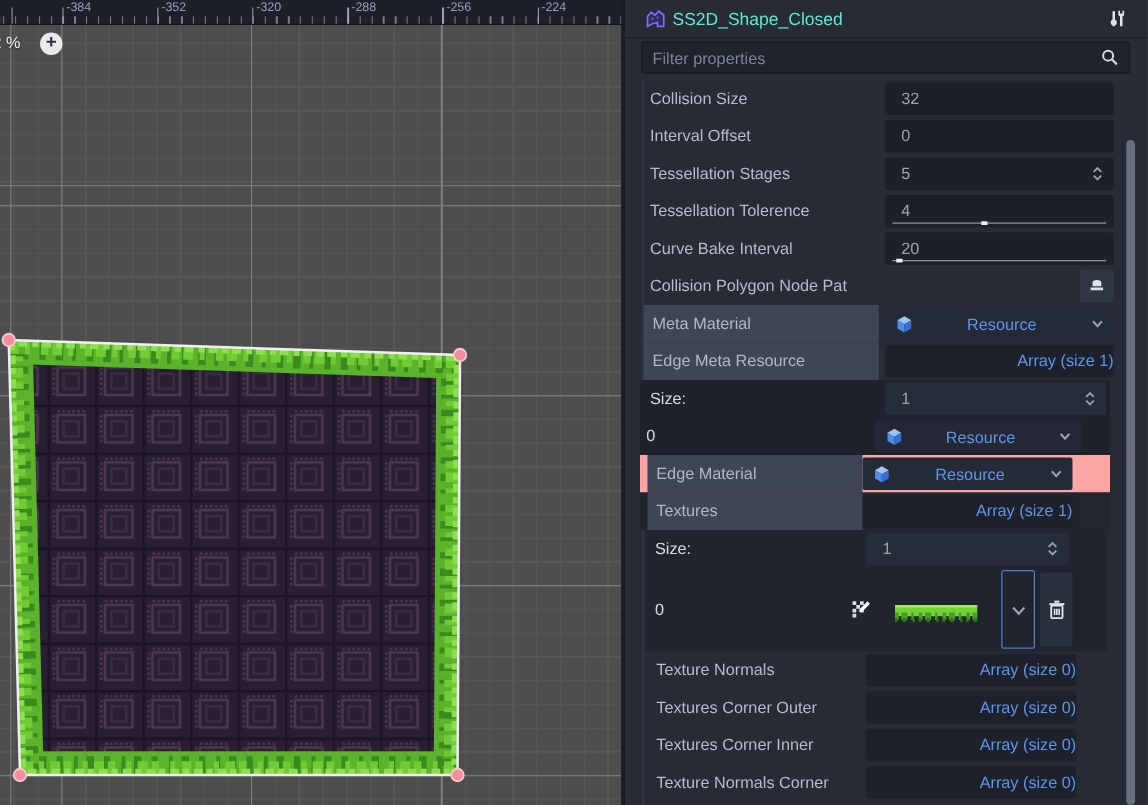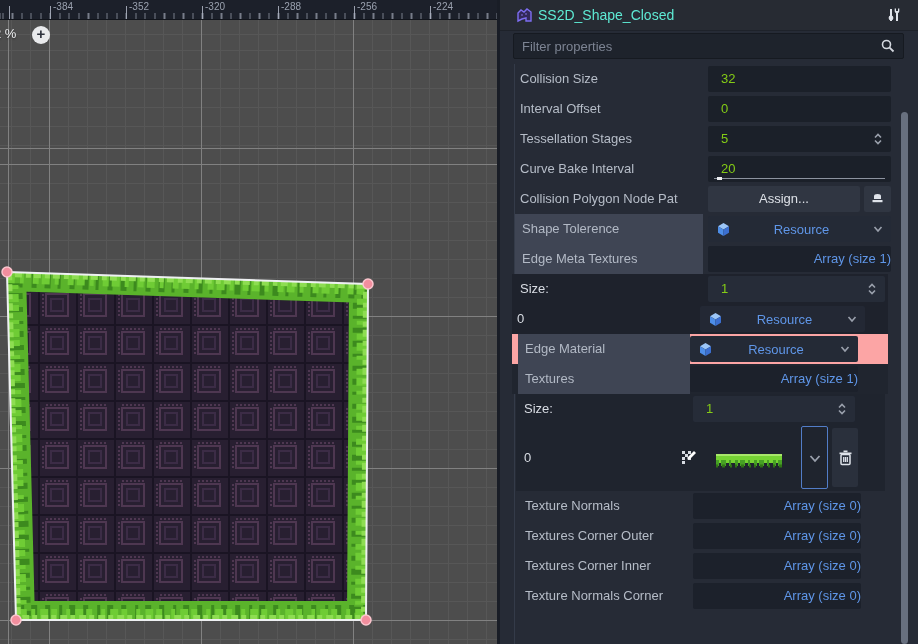--- a/index.html
+++ b/index.html
@@ -43,21 +43,21 @@
   .filter input { position:absolute; left:8px; top:0; width:85%; height:24px; background:transparent; border:none; outline:none;
     color:#aab1bd; font-size:13px; font-family:inherit; }
   .filter input::placeholder { color:#7d8493; }
   .filter .mag { position:absolute; right:7px; top:4px; }
 
   .rows { position:absolute; left:0; top:64px; right:0; }
   .guide { position:absolute; left:14px; top:64px; bottom:0; width:1px; background:#343b49; }
   .row { position:relative; height:30px; }
   .row .lbl { position:absolute; left:20px; top:0; line-height:30px; font-size:13px; color:#b6bdc8; white-space:nowrap; }
   .field { position:absolute; left:208px; top:2px; width:183px; height:26px; background:#1b2029; border-radius:2px;
-    color:#84cc16; font-size:13px; line-height:26px; padding-left:13px; cursor:text; }
+    color:#a3a3a3; font-size:13px; line-height:26px; padding-left:13px; cursor:text; }
   .spin-ic { position:absolute; right:6px; top:6px; cursor:pointer; }
   .slider-line { position:absolute; left:6px; right:6px; bottom:3px; height:1px; background:#8d939f; }
   .slider-grab { position:absolute; bottom:2px; width:5px; height:3px; background:#eceef1; }
   .assign-btn { position:absolute; left:208px; top:2px; width:152px; height:26px; background:#303642; border-radius:2px;
     color:#dde1e7; font-size:13px; line-height:26px; text-align:center; cursor:pointer; }
   .pick-btn { position:absolute; left:364px; top:2px; width:27px; height:26px; background:#303642; border-radius:2px; cursor:pointer; }
   .pick-btn svg { position:absolute; left:6px; top:5px; }
   .res-dd { position:absolute; top:2px; height:26px; background:#242a36; border-radius:2px; display:flex; align-items:center; cursor:pointer; }
   .res-dd .cube { margin-left:8px; }
   .res-dd .rtext { flex:1; text-align:center; color:#5f96e8; font-size:13px; }
@@ -188,61 +188,68 @@
       <div class="row">
         <span class="lbl">Tessellation Stages</span>
         <div class="field">
           <span>5</span>
           <svg class="spin-ic" width="14" height="14" viewBox="0 0 14 14">
             <path d="M4,5.5 L7,2.5 L10,5.5 M4,8.5 L7,11.5 L10,8.5" fill="none" stroke="#9aa0ac" stroke-width="1.6"></path>
           </svg>
         </div>
       </div>
 
+      <div class="row">
+        <span class="lbl">Tessellation Tolerence</span>
+        <div class="field">
+          <span>4</span>
+          <div class="slider-line"></div>
+          <div class="slider-grab" style="left:42%"></div>
+        </div>
+      </div>
 
       <div class="row">
         <span class="lbl">Curve Bake Interval</span>
         <div class="field">
           <span>20</span>
           <div class="slider-line"></div>
           <div class="slider-grab" style="left:5%"></div>
         </div>
       </div>
 
       <div class="row">
         <span class="lbl">Collision Polygon Node Pat</span>
-        <div class="assign-btn">Assign...</div>
         <div class="pick-btn">
           <svg width="15" height="16" viewBox="0 0 15 16">
             <path d="M4,8 L4,5 Q4,3 7.5,3 Q11,3 11,5 L11,8 Z" fill="#dfe3ea"></path>
             <rect x="2.5" y="9" width="10" height="2.2" fill="#dfe3ea"></rect>
           </svg>
         </div>
       </div>
 
       <div class="row">
         <div class="plate" style="width:188px">
-          <span class="plbl">Shape Tolerence</span>
+          <span class="plbl">Meta Material</span>
         </div>
         <div class="res-dd" style="left:208px;width:183px">
           <svg class="cube" width="15" height="15" viewBox="0 0 15 15">
             <polygon points="7.5,1 13,4.2 7.5,7.4 2,4.2" fill="#9cc6f7"></polygon>
             <polygon points="2,4.2 7.5,7.4 7.5,14 2,10.8" fill="#4d8ee8"></polygon>
             <polygon points="13,4.2 7.5,7.4 7.5,14 13,10.8" fill="#3b6fd0"></polygon>
           </svg>
           <span class="rtext">Resource</span>
           <svg class="chev" width="12" height="12" viewBox="0 0 12 12">
             <path d="M2.5,4 L6,8 L9.5,4" fill="none" stroke="#9aa0ac" stroke-width="1.6"></path>
           </svg>
         </div>
       </div>
 
       <div class="row">
         <div class="plate" style="width:188px">
-          <span class="plbl">Edge Meta Textures</span>
+          <span class="plbl">Edge Meta Resource</span>
         </div>
         <div class="array-btn" style="left:208px;width:183px">Array (size 1)</div>
       </div>
 
       <div class="row l1">
         <span class="lbl">Size:</span>
         <div class="field nest" style="left:196px;width:177px">
           <span>1</span>
           <svg class="spin-ic" width="14" height="14" viewBox="0 0 14 14">
             <path d="M4,5.5 L7,2.5 L10,5.5 M4,8.5 L7,11.5 L10,8.5" fill="none" stroke="#9aa0ac" stroke-width="1.6"></path>

